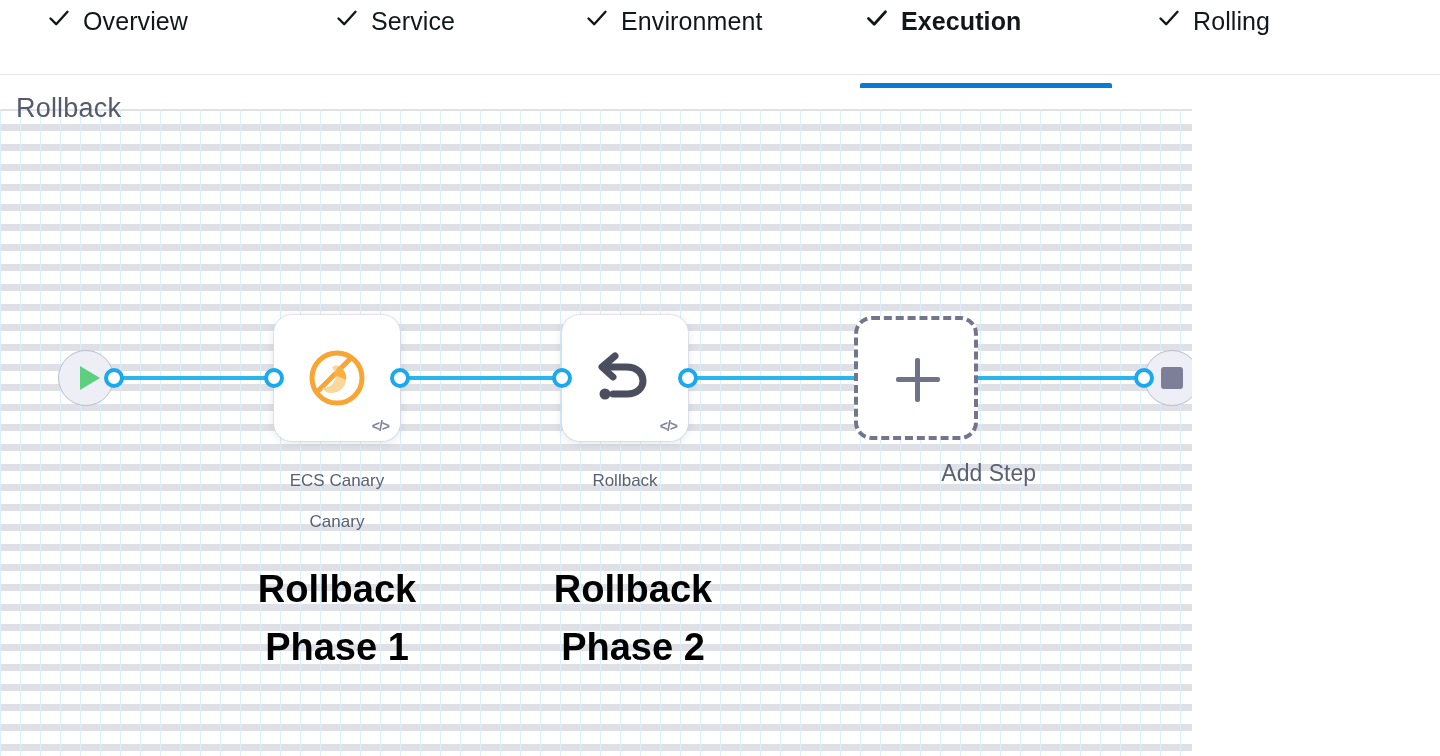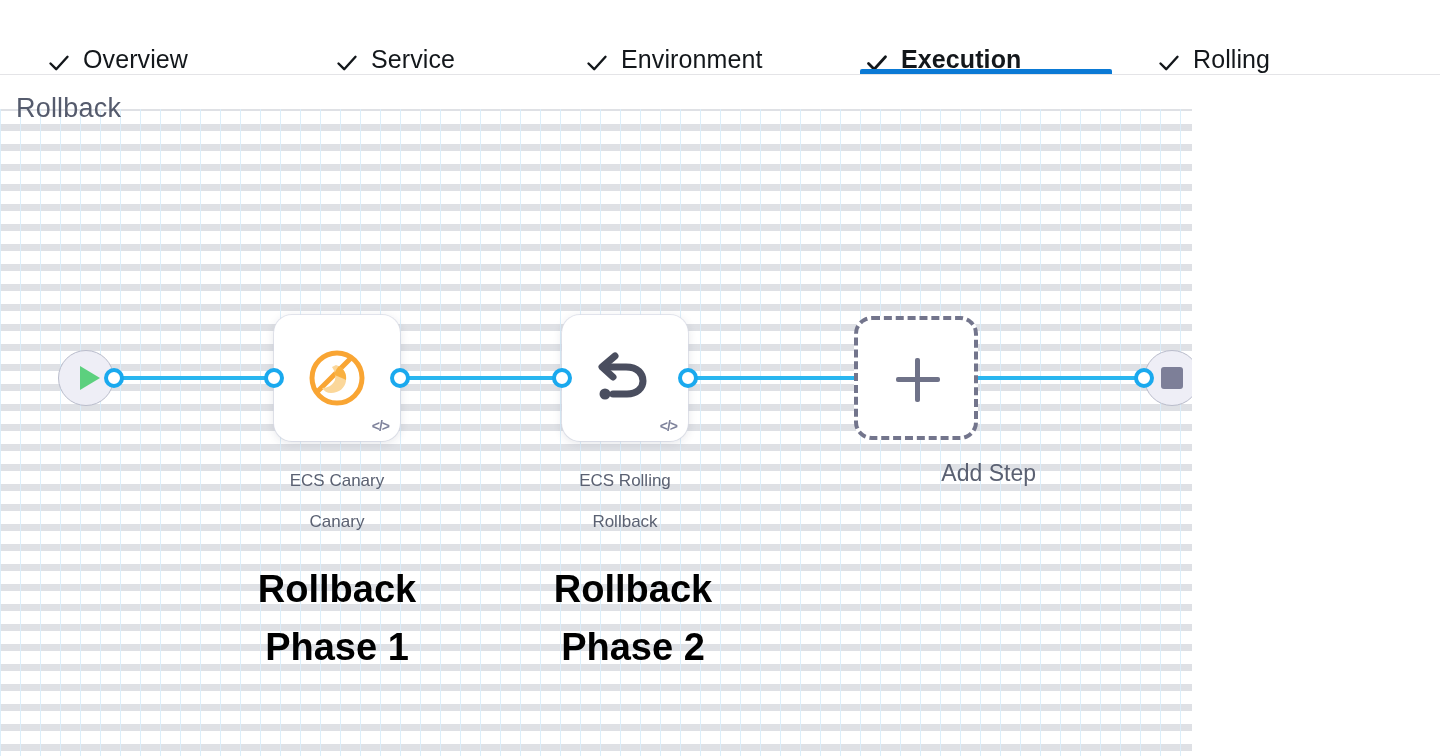--- a/index.html
+++ b/index.html
@@ -28,23 +28,23 @@
     background: #ffffff;
     border-bottom: 1px solid #e4e4e7;
     box-sizing: border-box;
     z-index: 30;
   }
   .tab {
     position: absolute;
     top: 0;
     height: 74px;
     display: flex;
-    align-items: flex-end;
+    align-items: flex-start;
     gap: 13px;
-    padding: 0 6px;
+    padding: 7px 6px;
     cursor: pointer;
     user-select: none;
   }
   .tab-check {
     display: block;
     width: 22px;
     height: 22px;
     flex: none;
   }
   .tab-check svg { display: block; }
@@ -333,21 +333,20 @@
             <path d="M12 20 L34 20 C46 20 51 27 51 34 C51 41 45 47 35 47 L21 47" fill="none" stroke="#4a4e5f" stroke-width="7" stroke-linecap="round" stroke-linejoin="round"></path>
             <path d="M23 9 L10 20 L21 30" fill="none" stroke="#4a4e5f" stroke-width="7" stroke-linecap="round" stroke-linejoin="round"></path>
             <circle cx="13" cy="47" r="5.5" fill="#4a4e5f"></circle>
           </svg>
         </div>
         <div class="code-badge">&lt;/&gt;</div>
       </div>
       <div class="dot" style="left:552px;top:293px;"></div>
       <div class="dot" style="left:678px;top:293px;"></div>
       <div class="caption" style="left:505px;top:385px;width:240px;">
-        <div>ECS Rolling</div>
         <div>Rollback</div>
       </div>
       <div class="annotation" style="left:493px;top:485px;width:280px;">Rollback
 Phase 2</div>
 
       <div class="addstep" style="left:854px;top:241px;">
         <div class="plus-h"></div>
         <div class="plus-v"></div>
       </div>
       <div class="addstep-caption" style="left:796px;top:385px;width:240px;">Add Step</div>

